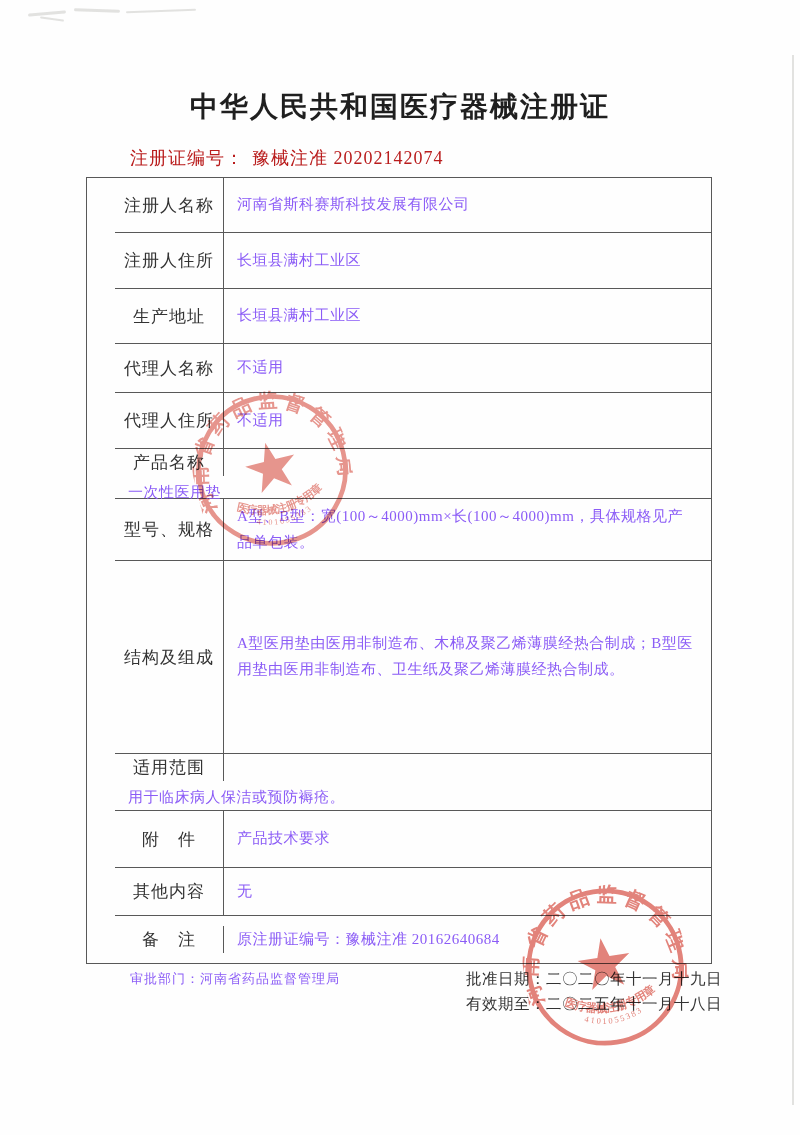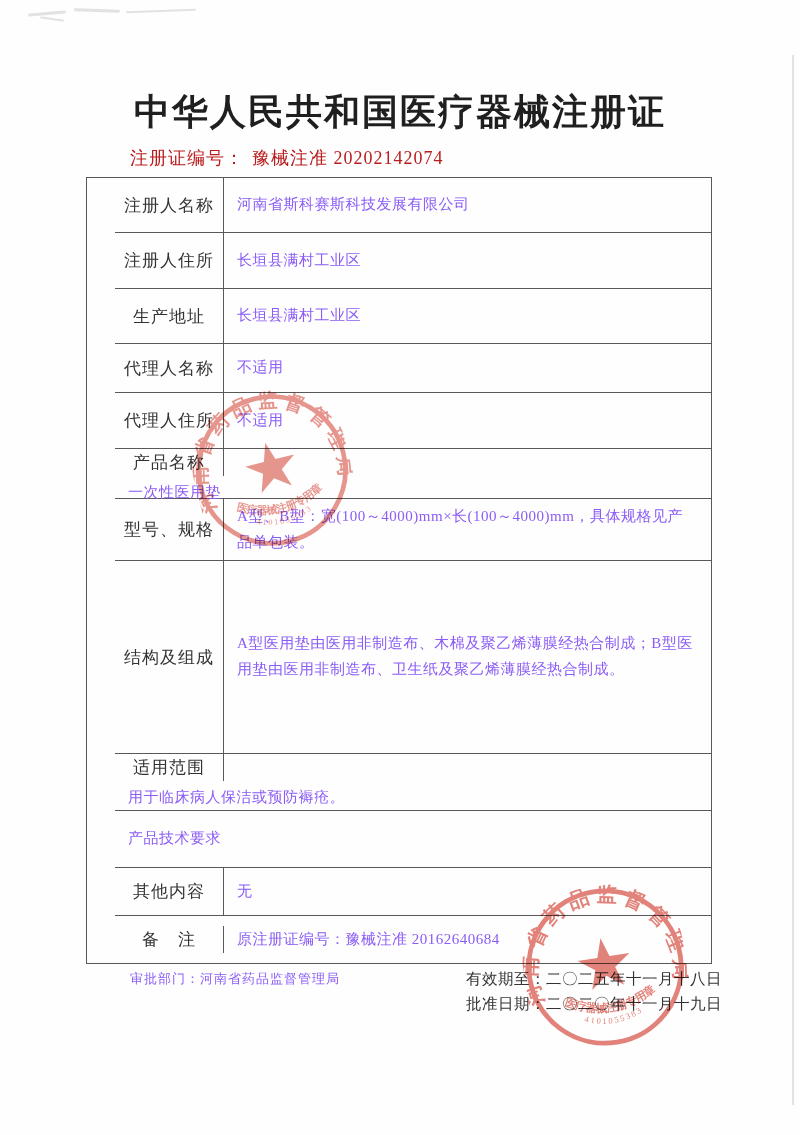--- a/index.html
+++ b/index.html
@@ -12,21 +12,21 @@
   }
   .page{position:relative;width:800px;height:1135px;background:#fefefe;}
 
   
   .smudge{position:absolute;background:#d8d8d6;border-radius:2px;opacity:.75;}
   .edge-line{position:absolute;left:792px;top:55px;width:2px;height:1050px;background:#e2e2e0;}
 
   
   .title{
     position:absolute;left:0;top:88px;width:800px;margin:0;
-    text-align:center;font-size:36px;font-weight:bold;letter-spacing:2px;color:#1f1f1f;
+    text-align:center;font-size:28px;font-weight:bold;letter-spacing:2px;color:#1f1f1f;
   }
   .regline{
     position:absolute;left:130px;top:146px;font-size:18px;color:#b91c1c;letter-spacing:1px;
   }
   .regline .num{margin-left:8px;}
 
   
   .cert-table{
     position:absolute;left:86px;top:177px;width:626px;
     border:1px solid #585858;box-sizing:border-box;background:transparent;padding-left:28px;
@@ -109,42 +109,43 @@
     </div>
       <div class="row" style="height: 193px;">
       <div class="cell label">结构及组成</div>
       <div class="cell value">A型医用垫由医用非制造布、木棉及聚乙烯薄膜经热合制成；B型医用垫由医用非制造布、卫生纸及聚乙烯薄膜经热合制成。</div>
     </div>
       <div class="row" style="height: 57px; flex-direction: column;">
       <div class="cell label">适用范围</div>
       <div class="cell value">用于临床病人保洁或预防褥疮。</div>
     </div>
       <div class="row" style="height: 57px;">
+      <div class="cell label">附　件</div>
       <div class="cell value">产品技术要求</div>
     </div>
       <div class="row" style="height: 48px;">
       <div class="cell label">其他内容</div>
       <div class="cell value">无</div>
     </div>
       <div class="row" style="height: 47px;">
       <div class="cell label">备　注</div>
       <div class="cell value">原注册证编号：豫械注准 20162640684</div>
     </div>
     </div>
 
   <div class="footer-left">
     <span>审批部门：</span><span>河南省药品监督管理局</span>
   </div>
 
   <div class="footer-right">
     <div class="line">
-      <span>有效期至：</span><span>二〇二五年十一月十八日</span>
+      <span>批准日期：</span><span>二〇二〇年十一月十九日</span>
     </div>
     <div class="line">
-      <span>批准日期：</span><span>二〇二〇年十一月十九日</span>
+      <span>有效期至：</span><span>二〇二五年十一月十八日</span>
     </div>
   </div>
 
   <div class="stamp stamp-a" style="color: rgb(214, 73, 60);">
       <svg viewBox="0 0 200 200" xmlns="http://www.w3.org/2000/svg">
         <circle cx="100" cy="100" r="94" fill="none" stroke="currentColor" stroke-width="6"></circle>
         <path id="st0top" d="M 21,135 A 85 85 0 1 1 179,135" fill="none"></path>
         <path id="st0bot" d="M 38,136 Q 100,174 162,136" fill="none"></path>
         <path id="st0ser" d="M 55,158 Q 100,182 145,158" fill="none"></path>
         <text class="ring"><textPath href="#st0top" startOffset="4" textLength="322" lengthAdjust="spacing">河南省药品监督管理局</textPath></text>

